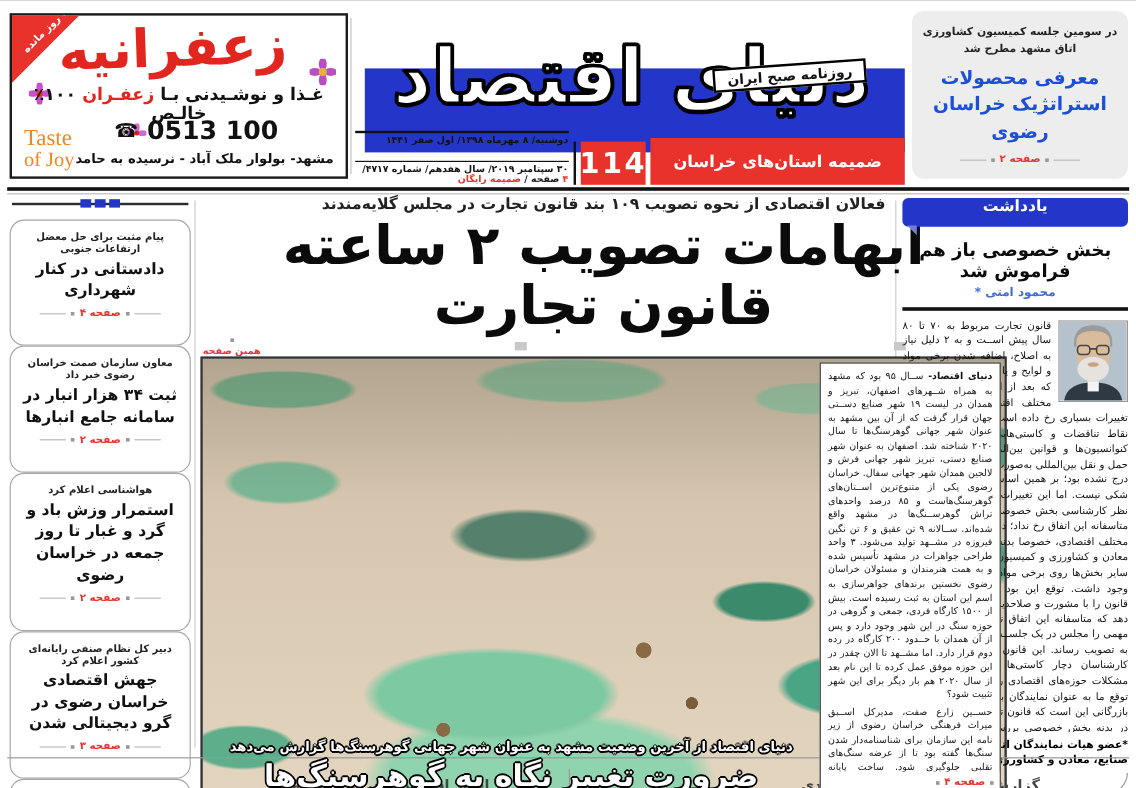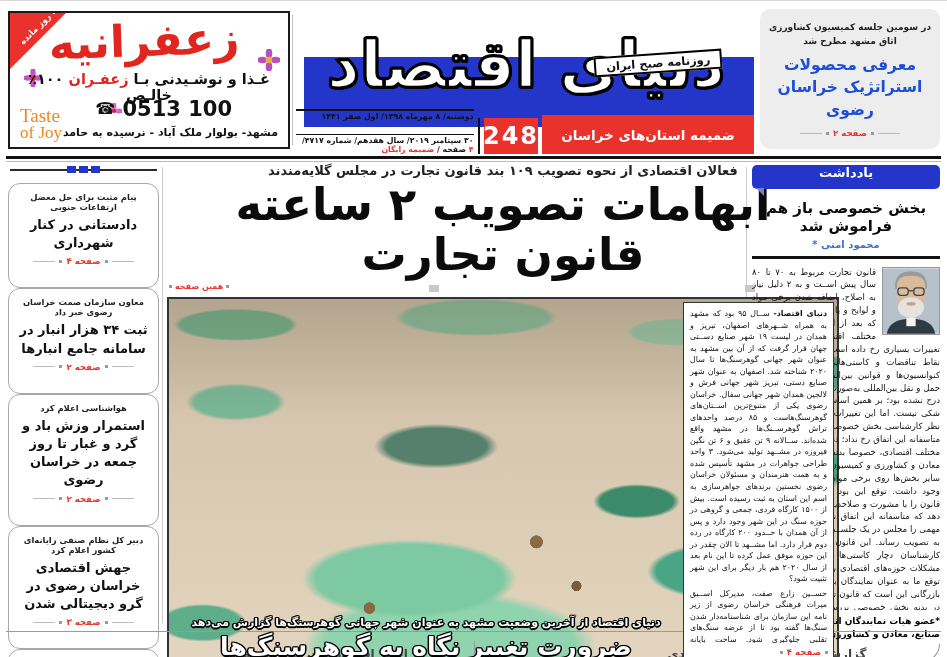--- a/index.html
+++ b/index.html
@@ -75,21 +75,21 @@
   .v1{position:absolute;left:162px;top:166px;width:1px;height:456px;background:#ccc;}
   .v2{position:absolute;left:746px;top:166px;width:1px;height:468px;background:#ccc;}
 
   
   .main{position:absolute;left:167px;top:162px;width:672px;direction:rtl;}
   .m-kicker{text-align:center;font-size:13px;font-weight:700;color:#222;}
   .m-headline{text-align:center;font-size:45px;font-weight:900;color:#0b0b0b;line-height:1.1;
       margin-top:2px;letter-spacing:-1px;}
   .m-tagrow{position:relative;height:13px;margin-top:3px;}
   .m-pagetag{position:absolute;left:2px;top:0;display:flex;align-items:center;gap:3px;
-      font-size:8px;font-weight:900;color:#e8322b;}
+      font-size:8px;font-weight:900;color:#e8322b;flex-direction:column;}
   .lone{position:absolute;top:3px;width:10px;height:7px;background:#c9c9c9;}
 
   .figure{position:relative;margin-top:2px;height:372px;border:2px solid #333;overflow:hidden;
     background:
       radial-gradient(circle 9px at 55% 66%, #8a6a45 0 70%, transparent 75%),
       radial-gradient(circle 7px at 61% 78%, #7a5c3a 0 70%, transparent 75%),
       radial-gradient(circle 8px at 30% 84%, #8a6a45 0 70%, transparent 75%),
       radial-gradient(circle 7px at 86% 62%, #6f5436 0 70%, transparent 75%),
       radial-gradient(ellipse 100px 26px at 10% 7%, #6fae89 0 55%, transparent 62%),
       radial-gradient(ellipse 130px 30px at 46% 5%, #86bb97 0 55%, transparent 62%),
@@ -197,21 +197,21 @@
   </div>
 
   <div class="vdiv-top"></div>
 
   <div class="masthead">
     <div class="mh-band"></div>
     <div class="mh-tagbox">روزنامه صبح ایران</div>
     <div class="mh-logo">دنیای اقتصاد</div>
     <div class="mh-bottom">
       <div class="mh-supp">ضمیمه استان‌های خراسان</div>
-      <div class="mh-issue">248</div>
+      <div class="mh-issue">114</div>
       <div class="mh-vline"></div>
       <div class="mh-dates">
         <div class="mh-d1">دوشنبه/ ۸ مهرماه ۱۳۹۸/ اول صفر ۱۴۴۱</div>
         <div class="mh-d2">
           <span>۳۰ سپتامبر ۲۰۱۹/ سال هفدهم/ شماره ۴۷۱۷/ </span><span class="red">۴</span><span> صفحه / </span><span class="red">ضمیمه رایگان</span>
         </div>
       </div>
     </div>
   </div>
 

